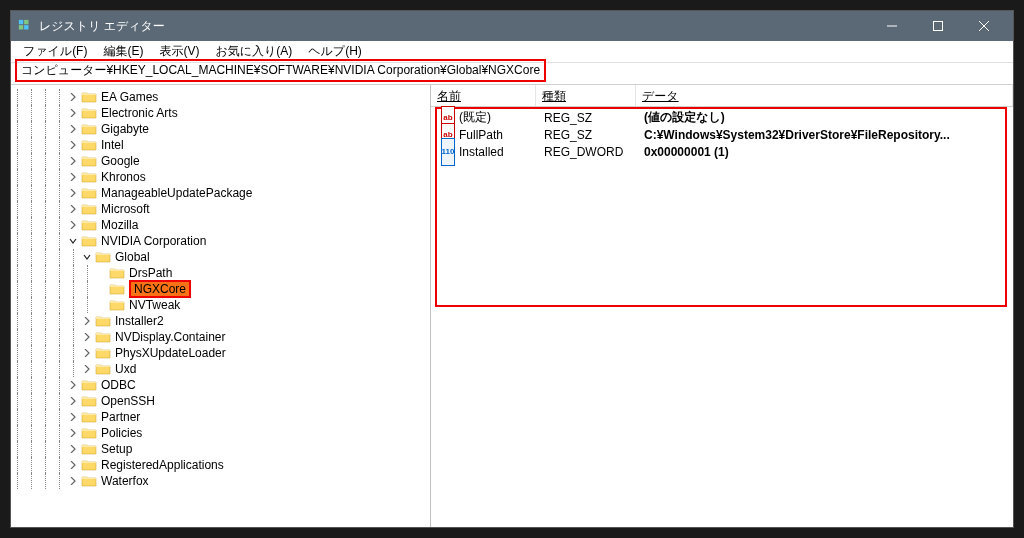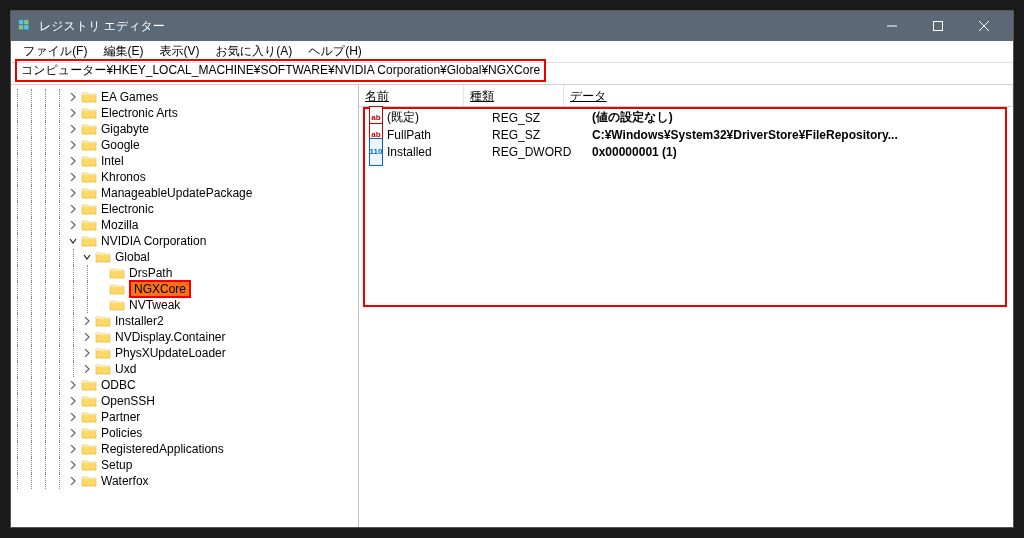--- a/index.html
+++ b/index.html
@@ -10,41 +10,41 @@
 .titlebar-icon svg { width: 14px; height: 14px; }
 .titlebar-title { flex: 1; }
 .win-controls { display: flex; gap: 0; }
 .win-btn { width: 46px; height: 30px; display: flex; align-items: center; justify-content: center; cursor: pointer; }
 .win-btn svg { stroke: #fff; stroke-width: 1; fill: none; }
 .menubar { background: #fff; height: 22px; display: flex; align-items: center; padding: 4px 4px; font-size: 12px; border-bottom: 1px solid #e0e0e0; }
 .menu-item { padding: 2px 8px; cursor: pointer; }
 .addressbar { background: #fff; height: 22px; display: flex; align-items: flex-end; padding: 2px 4px; font-size: 12px; border-bottom: 1px solid #d0d0d0; }
 .addressbar-inner { border: 2px solid #e00; padding: 1px 4px; }
 .content { flex: 1; display: flex; overflow: hidden; background: #fff; }
-.tree-pane { width: 348px; border-right: 1px solid #c0c0c0; overflow-y: auto; overflow-x: hidden; padding: 4px 0; font-size: 12px; position: relative; }
+.tree-pane { width: 420px; border-right: 1px solid #c0c0c0; overflow-y: auto; overflow-x: hidden; padding: 4px 0; font-size: 12px; position: relative; }
 .tree-node { display: flex; align-items: center; height: 16px; white-space: nowrap; cursor: pointer; padding-left: 0; }
 .expander { width: 12px; height: 12px; display: flex; align-items: center; justify-content: center; margin-right: 2px; flex-shrink: 0; }
 .expander svg { width: 8px; height: 8px; }
 .vline { width: 14px; height: 16px; flex-shrink: 0; position: relative; }
 .vline::before { content: ""; position: absolute; left: 6px; top: 0; bottom: 0; border-left: 1px dotted #888; }
 .folder-icon { width: 16px; height: 14px; margin-right: 4px; flex-shrink: 0; }
 .folder-icon svg { width: 16px; height: 14px; }
 .tree-label { font-size: 12px; }
 .tree-label.selected-box { border: 2px solid #e00; padding: 0 3px; background: #f97316; }
 .values-pane { flex: 1; display: flex; flex-direction: column; overflow: hidden; }
 .values-inner { border: 2px solid #e00; margin: 0 6px 0 4px; flex-shrink: 0; height: 200px; display: flex; flex-direction: column; }
 .values-header { display: flex; height: 22px; border-bottom: 1px solid #d0d0d0; font-size: 12px; }
 .col { padding: 3px 6px; border-right: 1px solid #e5e5e5; text-decoration: underline; }
 .col-name { width: 105px; }
 .col-type { width: 100px; }
 .col-data { flex: 1; }
 .value-row { display: flex; height: 17px; font-size: 12px; align-items: center; cursor: pointer; }
 .val-icon { width: 16px; height: 16px; margin: 0 3px; flex-shrink: 0; display: flex; align-items: center; justify-content: center; }
 .val-name { width: 83px; }
-.val-type { width: 100px; padding-left: 2px; margin-left: 20px; }
+.val-type { width: 100px; padding-left: 2px; }
 .val-data { flex: 1; padding-left: 2px; font-weight: bold; }
 .reg-sz-icon { border: 1px solid #c00; color: #c00; font-size: 8px; font-weight: bold; width: 14px; height: 24px; display: flex; align-items: center; justify-content: center; background: #fff; }
 .reg-dw-icon { border: 1px solid #06c; color: #06c; font-size: 8px; font-weight: bold; width: 14px; height: 28px; display: flex; align-items: center; justify-content: center; background: #eef5ff; }
 </style>
 </head>
 <body>
 
 <div class="window">
   <div class="titlebar">
     <div class="titlebar-icon">
@@ -145,52 +145,52 @@
           <span class="vline"></span>
           <span class="expander">
             <svg viewBox="0 0 8 8">
               <path d="M2 0 L6 4 L2 8" fill="none" stroke="#666" stroke-width="1.2"></path>
             </svg>
           </span>
           <span class="folder-icon"><svg viewBox="0 0 16 14">
               <path d="M1 3 L1 12 L15 12 L15 4 L7 4 L6 3 Z" fill="#ffd968" stroke="#c9a227" stroke-width="0.5"></path>
               <path d="M1 3 L6 3 L7 4 L15 4 L15 5 L1 5 Z" fill="#ffe9a8"></path>
             </svg></span>
+          <span class="tree-label">Intel</span>
+        </div>
+        <div class="tree-node">
+          <span class="vline"></span>
+          <span class="vline"></span>
+          <span class="vline"></span>
+          <span class="vline"></span>
+          <span class="expander">
+            <svg viewBox="0 0 8 8">
+              <path d="M2 0 L6 4 L2 8" fill="none" stroke="#666" stroke-width="1.2"></path>
+            </svg>
+          </span>
+          <span class="folder-icon"><svg viewBox="0 0 16 14">
+              <path d="M1 3 L1 12 L15 12 L15 4 L7 4 L6 3 Z" fill="#ffd968" stroke="#c9a227" stroke-width="0.5"></path>
+              <path d="M1 3 L6 3 L7 4 L15 4 L15 5 L1 5 Z" fill="#ffe9a8"></path>
+            </svg></span>
           <span class="tree-label">Google</span>
         </div>
         <div class="tree-node">
           <span class="vline"></span>
           <span class="vline"></span>
           <span class="vline"></span>
           <span class="vline"></span>
           <span class="expander">
             <svg viewBox="0 0 8 8">
               <path d="M2 0 L6 4 L2 8" fill="none" stroke="#666" stroke-width="1.2"></path>
             </svg>
           </span>
           <span class="folder-icon"><svg viewBox="0 0 16 14">
               <path d="M1 3 L1 12 L15 12 L15 4 L7 4 L6 3 Z" fill="#ffd968" stroke="#c9a227" stroke-width="0.5"></path>
               <path d="M1 3 L6 3 L7 4 L15 4 L15 5 L1 5 Z" fill="#ffe9a8"></path>
             </svg></span>
-          <span class="tree-label">Intel</span>
-        </div>
-        <div class="tree-node">
-          <span class="vline"></span>
-          <span class="vline"></span>
-          <span class="vline"></span>
-          <span class="vline"></span>
-          <span class="expander">
-            <svg viewBox="0 0 8 8">
-              <path d="M2 0 L6 4 L2 8" fill="none" stroke="#666" stroke-width="1.2"></path>
-            </svg>
-          </span>
-          <span class="folder-icon"><svg viewBox="0 0 16 14">
-              <path d="M1 3 L1 12 L15 12 L15 4 L7 4 L6 3 Z" fill="#ffd968" stroke="#c9a227" stroke-width="0.5"></path>
-              <path d="M1 3 L6 3 L7 4 L15 4 L15 5 L1 5 Z" fill="#ffe9a8"></path>
-            </svg></span>
           <span class="tree-label">Khronos</span>
         </div>
         <div class="tree-node">
           <span class="vline"></span>
           <span class="vline"></span>
           <span class="vline"></span>
           <span class="vline"></span>
           <span class="expander">
             <svg viewBox="0 0 8 8">
               <path d="M2 0 L6 4 L2 8" fill="none" stroke="#666" stroke-width="1.2"></path>
@@ -209,21 +209,21 @@
           <span class="vline"></span>
           <span class="expander">
             <svg viewBox="0 0 8 8">
               <path d="M2 0 L6 4 L2 8" fill="none" stroke="#666" stroke-width="1.2"></path>
             </svg>
           </span>
           <span class="folder-icon"><svg viewBox="0 0 16 14">
               <path d="M1 3 L1 12 L15 12 L15 4 L7 4 L6 3 Z" fill="#ffd968" stroke="#c9a227" stroke-width="0.5"></path>
               <path d="M1 3 L6 3 L7 4 L15 4 L15 5 L1 5 Z" fill="#ffe9a8"></path>
             </svg></span>
-          <span class="tree-label">Electronic</span>
+          <span class="tree-label">Microsoft</span>
         </div>
         <div class="tree-node">
           <span class="vline"></span>
           <span class="vline"></span>
           <span class="vline"></span>
           <span class="vline"></span>
           <span class="expander">
             <svg viewBox="0 0 8 8">
               <path d="M2 0 L6 4 L2 8" fill="none" stroke="#666" stroke-width="1.2"></path>
             </svg>
@@ -448,37 +448,37 @@
           <span class="vline"></span>
           <span class="expander">
             <svg viewBox="0 0 8 8">
               <path d="M2 0 L6 4 L2 8" fill="none" stroke="#666" stroke-width="1.2"></path>
             </svg>
           </span>
           <span class="folder-icon"><svg viewBox="0 0 16 14">
               <path d="M1 3 L1 12 L15 12 L15 4 L7 4 L6 3 Z" fill="#ffd968" stroke="#c9a227" stroke-width="0.5"></path>
               <path d="M1 3 L6 3 L7 4 L15 4 L15 5 L1 5 Z" fill="#ffe9a8"></path>
             </svg></span>
+          <span class="tree-label">Setup</span>
+        </div>
+        <div class="tree-node">
+          <span class="vline"></span>
+          <span class="vline"></span>
+          <span class="vline"></span>
+          <span class="vline"></span>
+          <span class="expander">
+            <svg viewBox="0 0 8 8">
+              <path d="M2 0 L6 4 L2 8" fill="none" stroke="#666" stroke-width="1.2"></path>
+            </svg>
+          </span>
+          <span class="folder-icon"><svg viewBox="0 0 16 14">
+              <path d="M1 3 L1 12 L15 12 L15 4 L7 4 L6 3 Z" fill="#ffd968" stroke="#c9a227" stroke-width="0.5"></path>
+              <path d="M1 3 L6 3 L7 4 L15 4 L15 5 L1 5 Z" fill="#ffe9a8"></path>
+            </svg></span>
           <span class="tree-label">RegisteredApplications</span>
-        </div>
-        <div class="tree-node">
-          <span class="vline"></span>
-          <span class="vline"></span>
-          <span class="vline"></span>
-          <span class="vline"></span>
-          <span class="expander">
-            <svg viewBox="0 0 8 8">
-              <path d="M2 0 L6 4 L2 8" fill="none" stroke="#666" stroke-width="1.2"></path>
-            </svg>
-          </span>
-          <span class="folder-icon"><svg viewBox="0 0 16 14">
-              <path d="M1 3 L1 12 L15 12 L15 4 L7 4 L6 3 Z" fill="#ffd968" stroke="#c9a227" stroke-width="0.5"></path>
-              <path d="M1 3 L6 3 L7 4 L15 4 L15 5 L1 5 Z" fill="#ffe9a8"></path>
-            </svg></span>
-          <span class="tree-label">Setup</span>
         </div>
         <div class="tree-node">
           <span class="vline"></span>
           <span class="vline"></span>
           <span class="vline"></span>
           <span class="vline"></span>
           <span class="expander">
             <svg viewBox="0 0 8 8">
               <path d="M2 0 L6 4 L2 8" fill="none" stroke="#666" stroke-width="1.2"></path>
             </svg>

